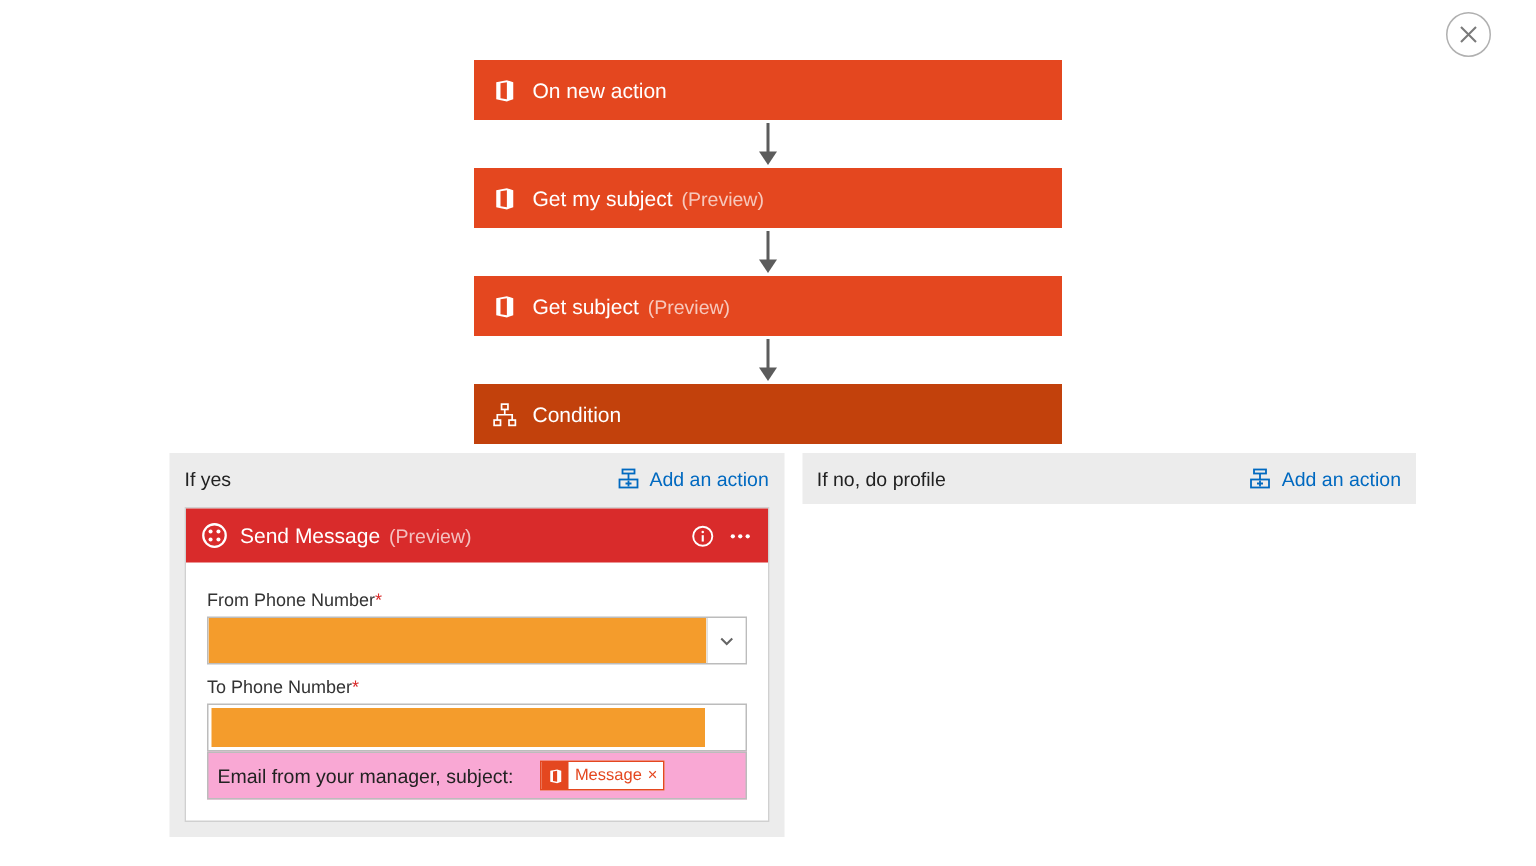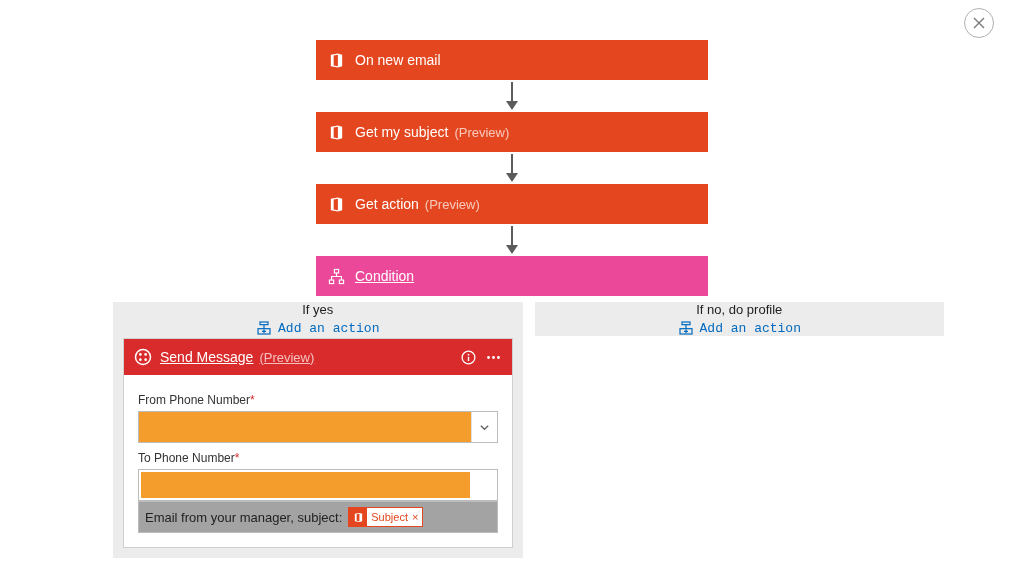--- a/index.html
+++ b/index.html
@@ -46,21 +46,21 @@
       width: 392px;
       height: 40px;
       display: flex;
       align-items: center;
       padding: 0 12px;
       color: #fff;
       font-size: 14px;
       cursor: pointer;
     }
     .flow-card.orange { background: #e4471f; }
-    .flow-card.dark { background: #ec4899; text-decoration: underline; }
+    .flow-card.dark { background: #c2410c; }
     .office-icon {
       width: 17px;
       height: 17px;
       margin-right: 10px;
       flex: none;
       display: inline-flex;
     }
     .office-icon svg { width: 100%; height: 100%; }
     .cond-icon {
       width: 17px;
@@ -115,30 +115,28 @@
     }
     .branch-header {
       height: 34px;
       background: #ececec;
       display: flex;
       align-items: center;
       justify-content: space-between;
       padding: 0 10px;
       font-size: 13px;
       color: #222;
-      flex-direction: column;
     }
     .add-action {
       display: flex;
       align-items: center;
       color: #0069c0;
       font-size: 13px;
       cursor: pointer;
       gap: 6px;
-      font-family: Liberation Mono, monospace;
     }
     .add-action .add-icon { width: 16px; height: 16px; display: inline-flex; color:#0069c0; }
     .branch-body {
       background: #ececec;
       padding: 2px 10px 10px 10px;
     }
     .action-card {
       background: #ffffff;
       border: 1px solid #d0d0d0;
       display: flex;
@@ -150,21 +148,21 @@
       display: flex;
       align-items: center;
       padding: 0 10px;
       color: #fff;
       font-size: 14px;
     }
     .action-header .twilio-icon {
       width: 18px; height: 18px; margin-right: 8px; flex: none;
       display: inline-flex;
     }
-    .action-header .hdr-title { flex: 1 1 auto; display: flex; align-items: center; text-decoration: underline; }
+    .action-header .hdr-title { flex: 1 1 auto; display: flex; align-items: center; }
     .action-header .info-icon, .action-header .menu-icon {
       width: 17px; height: 17px; display: inline-flex; align-items: center; justify-content: center;
       cursor: pointer; margin-left: 8px;
     }
     .action-body {
       padding: 10px 14px 14px 14px;
       border-radius: 10px;
     }
     .field-label {
       font-size: 12px;
@@ -205,22 +203,22 @@
       background: #f49c2c;
       height: 100%;
       width: 93%;
     }
     .rich-input {
       display: flex;
       align-items: center;
       border: 1px solid #bcbcbc;
       height: 32px;
       padding: 0 6px;
-      gap: 6px;
-      background: #a3a3a3;
+      gap: 18px;
+      background: #f9a8d4;
       font-size: 13px;
       color: #222;
     }
     .token {
       display: inline-flex;
       align-items: center;
       border: 1px solid #e4471f;
       height: 20px;
       font-size: 11px;
       color: #e4471f;
@@ -245,21 +243,21 @@
   </div>
 
   <div class="flow-column">
 
     <div class="flow-card orange">
       <span class="office-icon">
         <svg viewBox="0 0 24 24">
             <path fill="#fff" d="M4 4l10-2 6 2v16l-6 2-10-2V4zm10 0l-6 1v14l6 1V4z"></path>
           </svg>
       </span>
-      <span>On new email</span>
+      <span>On new action</span>
     </div>
 
     <div class="arrow-down">
         <div class="line"></div>
         <div class="head"></div>
       </div>
 
     <div class="flow-card orange">
       <span class="office-icon">
         <svg viewBox="0 0 24 24">
@@ -274,21 +272,21 @@
         <div class="line"></div>
         <div class="head"></div>
       </div>
 
     <div class="flow-card orange">
       <span class="office-icon">
         <svg viewBox="0 0 24 24">
             <path fill="#fff" d="M4 4l10-2 6 2v16l-6 2-10-2V4zm10 0l-6 1v14l6 1V4z"></path>
           </svg>
       </span>
-      <span>Get action</span>
+      <span>Get subject</span>
       <span class="preview-suffix">(Preview)</span>
     </div>
 
     <div class="arrow-down">
         <div class="line"></div>
         <div class="head"></div>
       </div>
 
     <div class="flow-card dark">
       <span class="cond-icon">
@@ -380,21 +378,21 @@
             </div>
 
             <div class="rich-input">
               <span>Email from your manager, subject:</span>
               <span class="token">
                 <span class="tok-ic">
                   <svg viewBox="0 0 24 24">
                       <path fill="currentColor" d="M4 4l10-2 6 2v16l-6 2-10-2V4zm10 0l-6 1v14l6 1V4z"></path>
                     </svg>
                 </span>
-                <span>Subject</span>
+                <span>Message</span>
                 <span class="tok-x">×</span>
               </span>
             </div>
 
           </div>
         </div>
       </div>
     </div>
 
     <div class="branch">

